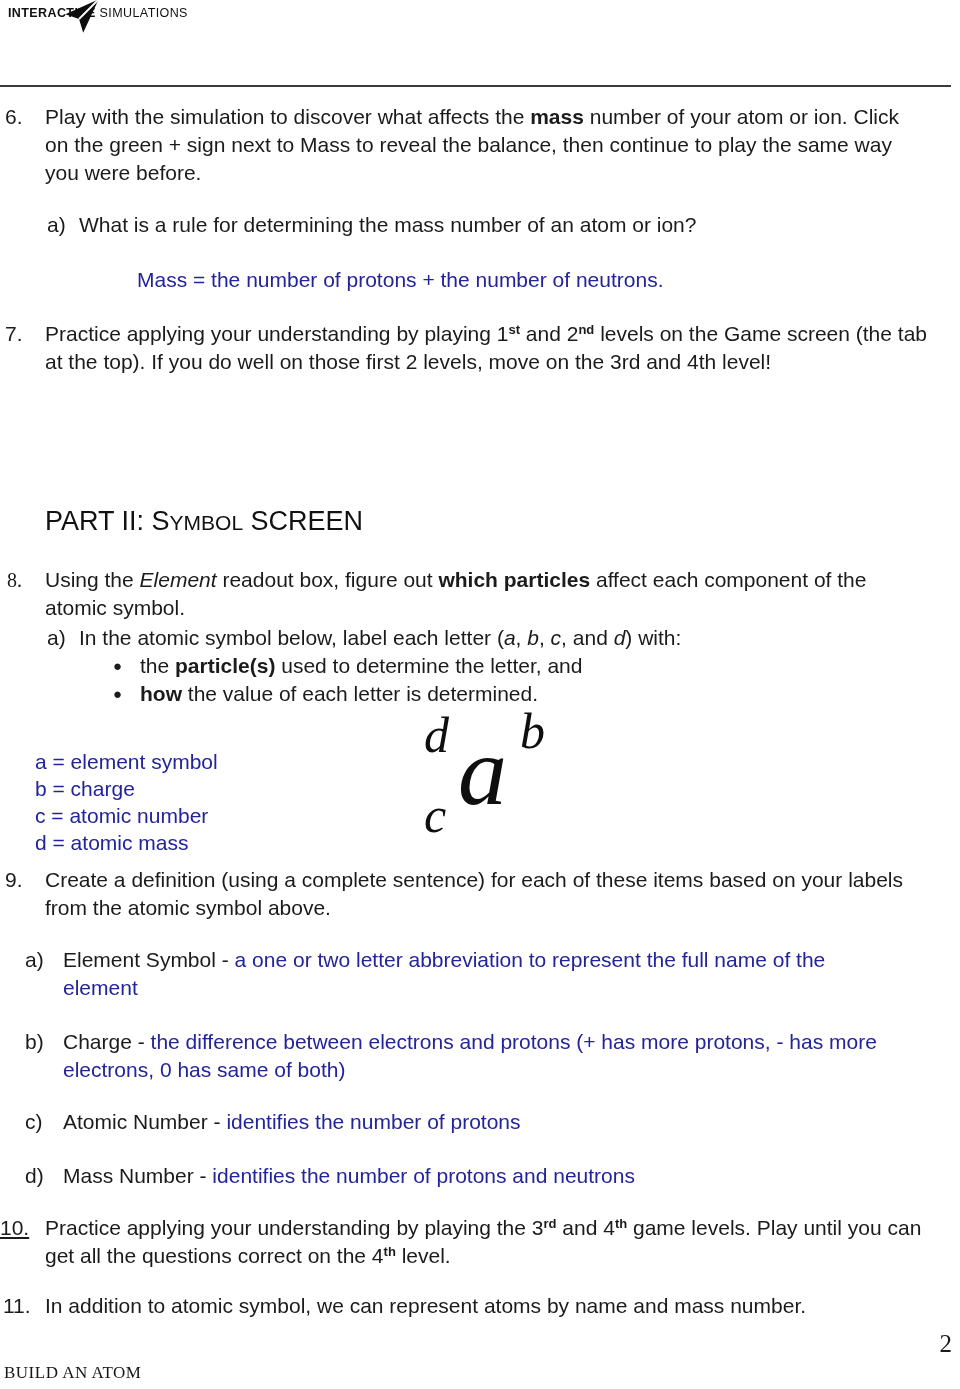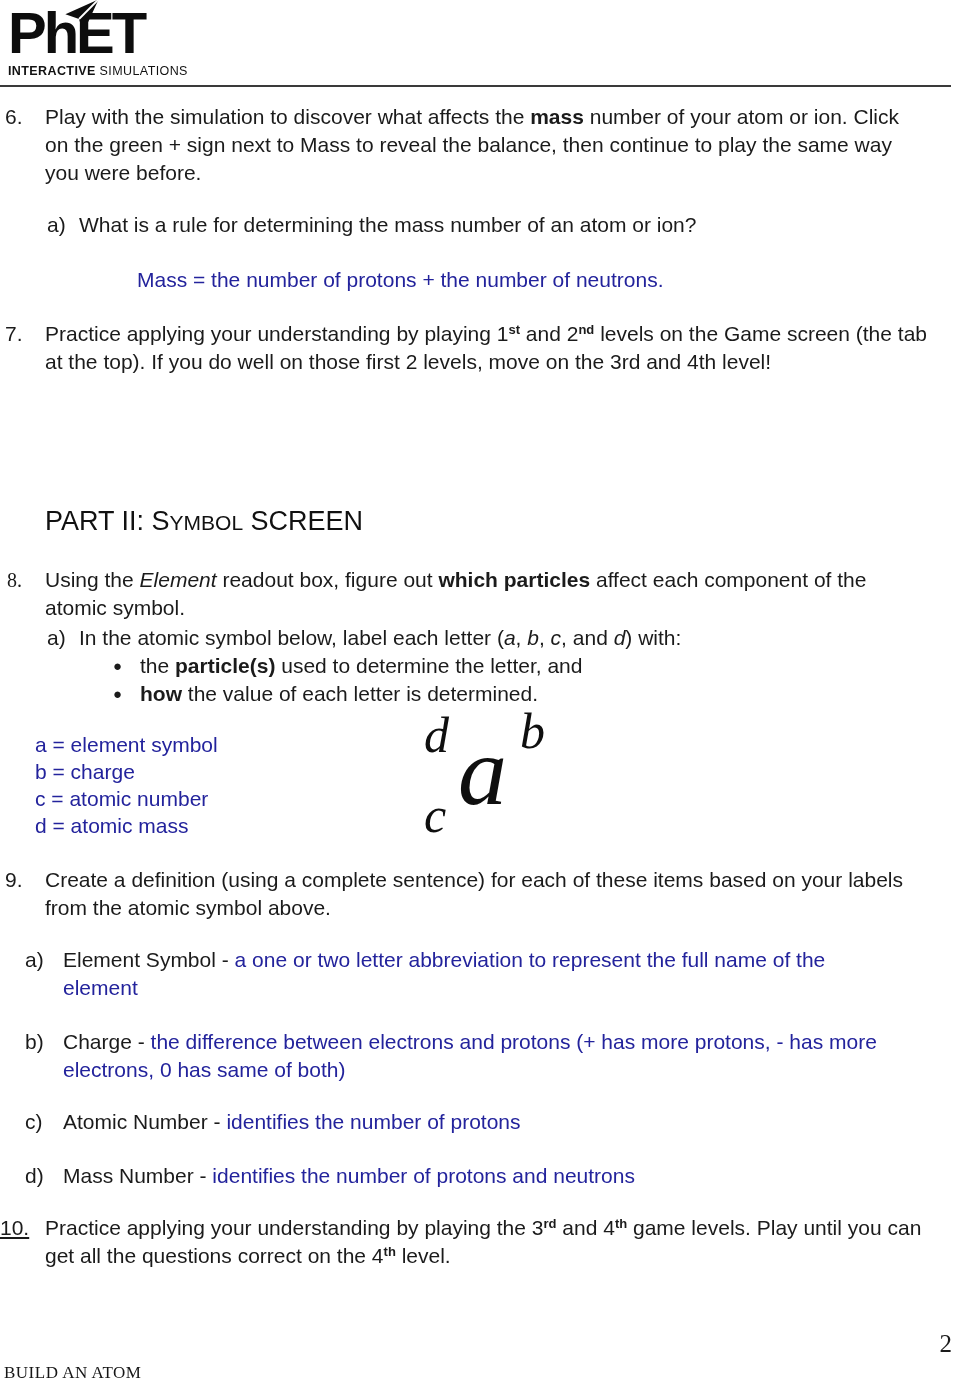--- a/index.html
+++ b/index.html
@@ -25,39 +25,38 @@
   .it{font-style:italic;}
   .sup{font-size:13px;position:relative;top:-7px;line-height:0;font-weight:bold;}
   .blue{color:#23239C;}
   
   .part2{font-weight:normal;font-size:27px;line-height:30px;color:#111;}
   .part2 .smallcaps{font-size:21px;}
   
   .bullet-row{display:flex;}
   .bullet-col{flex:none;width:27px;font-size:15px;}
   
-  .symkey{line-height:27px;}
+  .symkey{line-height:27px;margin-top:17px;}
   .atomsym{position:absolute;left:418px;top:706px;width:180px;height:155px;
     font-family:"Liberation Serif","DejaVu Serif",serif;font-style:italic;color:#0f0f0f;}
   .atomsym span{position:absolute;line-height:1;}
   .as-d{left:6px;top:4px;font-size:50px;}
   .as-c{left:6px;top:84px;font-size:50px;}
   .as-a{left:40px;top:16px;font-size:98px;}
   .as-b{left:102px;top:0px;font-size:50px;}
   
   .pagenum{position:absolute;right:8px;top:1330px;font-family:"Liberation Serif","DejaVu Serif",serif;font-size:25px;}
   .doctitle{position:absolute;left:4px;top:1359px;font-family:"Liberation Serif","DejaVu Serif",serif;font-size:17px;letter-spacing:.5px;color:#161616;}
 </style>
 </head>
 <body>
 
 <div class="page">
 
   <div class="logo">
-    <div class="brand">PhET</div>
     <div class="plane">
       <svg width="38" height="38" viewBox="0 0 32 32">
         <path d="M30 2 L17 30 L13.5 18.5 L2 14.5 Z" fill="#0d0d0d"></path>
         <path d="M30 2 L13.5 18.5" stroke="#ffffff" stroke-width="1.6" fill="none"></path>
       </svg>
     </div>
     <div class="tagline"><span class="tb">INTERACTIVE</span><span> SIMULATIONS</span></div>
   </div>
   <div class="rule"></div>
 
@@ -132,17 +131,21 @@
   <div class="blk qrow" style="left:25px;top:1162px;width:880px;">
     <span class="qnum" style="width:38px;">d)</span>
     <div class="qtext"><span>Mass Number - </span><span class="blue">identifies the number of protons and neutrons</span></div>
   </div>
 
   <div class="blk qrow" style="left:0px;top:1214px;width:938px;">
     <span class="qnum" style="width:45px;text-decoration:underline;">10.</span>
     <div class="qtext"><span>Practice applying your understanding by playing the 3</span><span class="sup">rd</span><span> and 4</span><span class="sup">th</span><span> game levels.  Play until you can get all the questions correct on the 4</span><span class="sup">th</span><span> level.</span></div>
   </div>
 
+  <div class="blk qrow" style="left:3px;top:1292px;width:930px;">
+    <span class="qnum" style="width:42px;">11.</span>
+    <div class="qtext">In addition to atomic symbol, we can represent atoms by name and mass number.</div>
+  </div>
 
   <div class="pagenum">2</div>
   <div class="doctitle">BUILD AN ATOM</div>
 
 </div>
 
 </body></html>

